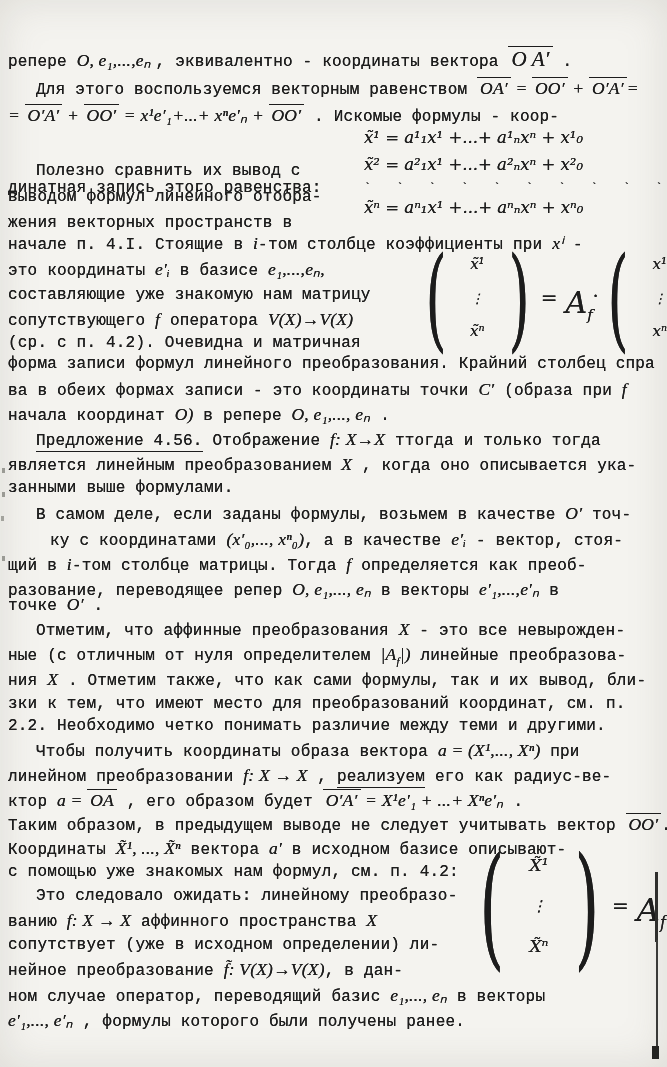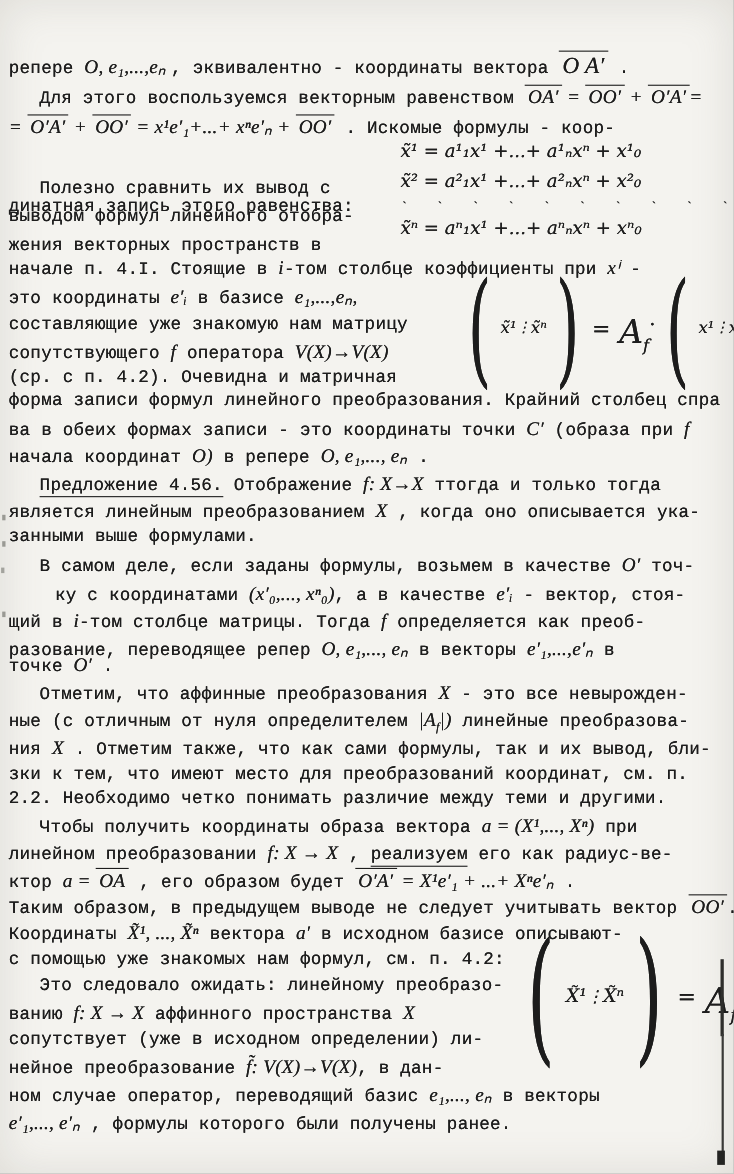--- a/index.html
+++ b/index.html
@@ -18,21 +18,21 @@
   .seg-lg{font-size:21px;}
   .seg-m sub,.seg-o sub{font-size:11px;}
   .eqsys{position:absolute;}
   .eqrow{position:absolute;white-space:pre;font-family:"DejaVu Serif",serif;font-style:italic;
          font-size:16.5px;text-shadow:0 0 .5px currentColor;}
   .dotsrow{font-family:"Liberation Mono",monospace;font-style:normal;font-size:12px;letter-spacing:9px;color:#262626;}
   .mateq{position:absolute;display:flex;align-items:center;font-family:"DejaVu Serif",serif;
          font-style:italic;text-shadow:0 0 .5px currentColor;}
   .vwrap{display:inline-flex;align-items:center;}
   .paren{display:inline-block;font-style:normal;font-weight:400;transform:scaleX(.48);margin:0 -4px;color:#1c1c1c;}
-  .vcol{display:inline-flex;flex-direction:row;justify-content:space-between;align-items:center;margin:0 1px;}
+  .vcol{display:inline-flex;flex-direction:column;justify-content:space-between;align-items:center;margin:0 16px;}
   .vcell{line-height:1;}
   .vdots{letter-spacing:0;}
   .eq-sign,.plus-sign{font-style:normal;font-size:20px;margin:0 4px;}
   .af{font-style:italic;margin:12px 2px 0 4px;}
   .af sub{font-size:.5em;font-style:italic;}
   .mdot{font-style:normal;font-size:18px;vertical-align:super;}
   .artifact{position:absolute;}
 </style>
 </head>
 <body>

